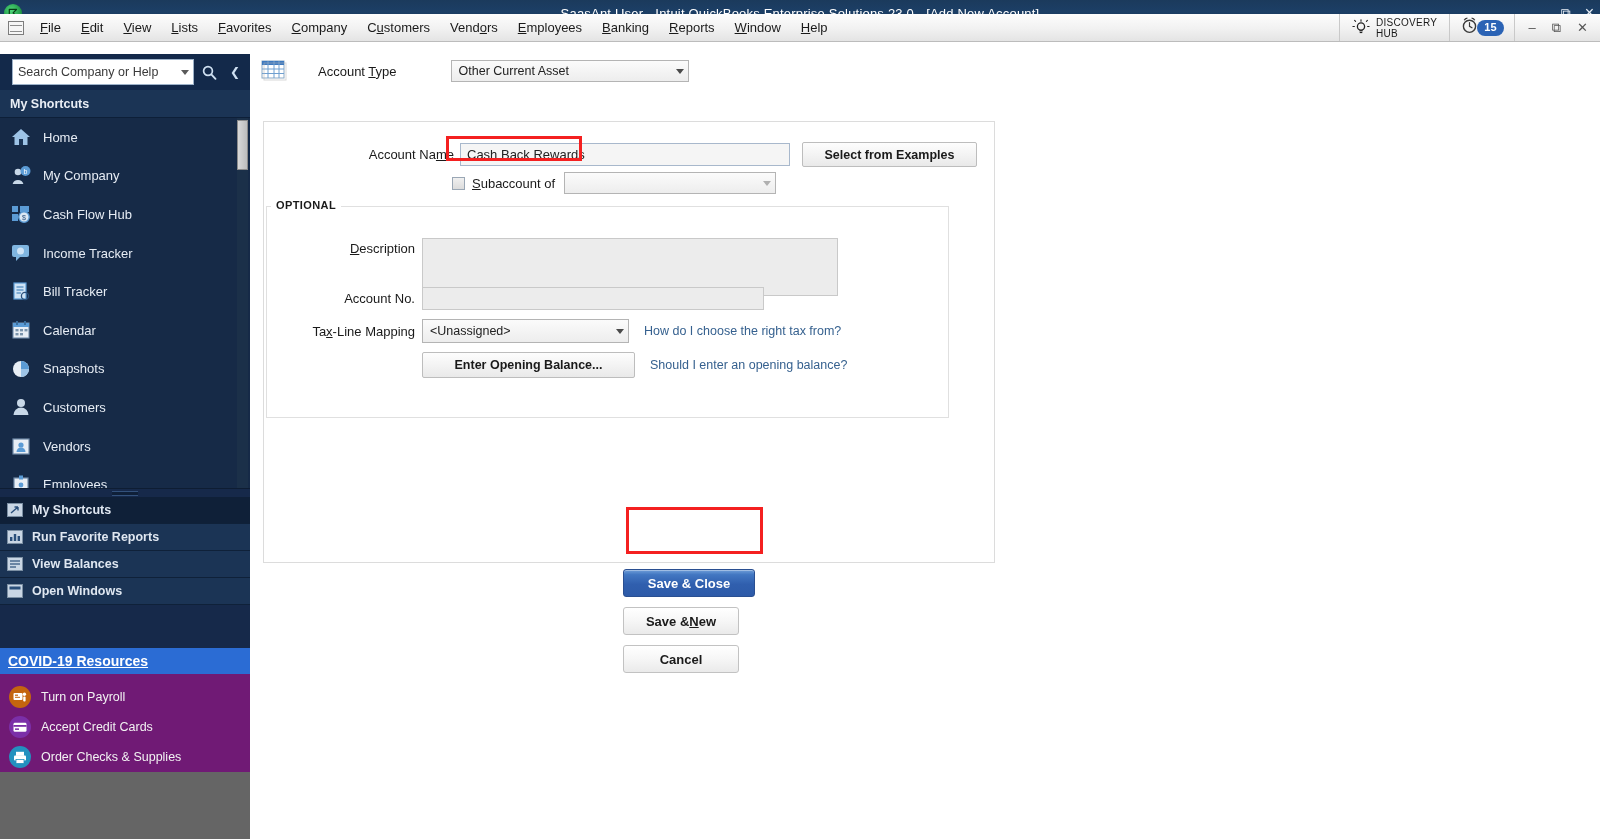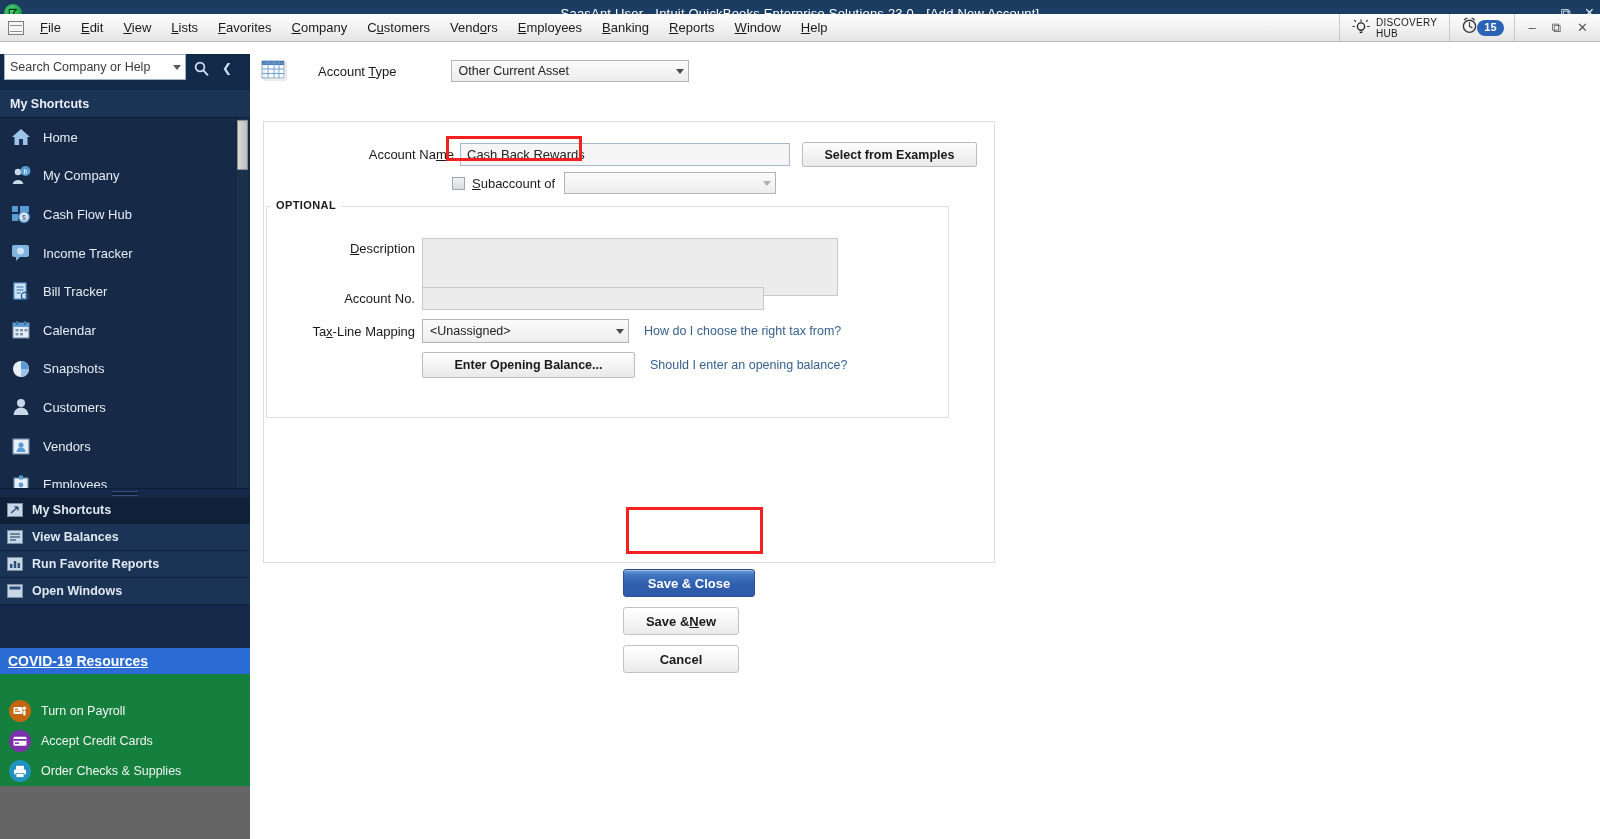--- a/index.html
+++ b/index.html
@@ -82,22 +82,22 @@
     height: 27px; border-left: 1px solid #c9c9c9; color: #555;
   }
   .win-ctrls span { font-size: 13px; line-height: 1; cursor: default; }
 
   
   .sidebar {
     position: absolute; left: 0; top: 54px; width: 250px; height: 785px;
     background: #656565;
   }
   .search-row {
-    height: 36px; background: #13294a; display: flex; align-items: flex-start;
-    padding: 0 0 0 4px;
+    height: 36px; background: #13294a; display: flex; align-items: center;
+    padding: 0 0 0 12px;
   }
   .search-box {
     width: 182px; height: 26px; background: #fff; border: 1px solid #9db2c9;
     display: flex; align-items: center; padding: 0 4px 0 5px;
   }
   .search-box .ph { font-size: 12.5px; color: #3a3a3a; flex: 1; white-space: nowrap; }
   .search-box .caret {
     width: 0; height: 0; border-left: 4px solid transparent;
     border-right: 4px solid transparent; border-top: 5px solid #5a5a5a;
   }
@@ -148,21 +148,21 @@
   .panel-row.plain { background: #1b3455; }
   .pico { width: 16px; height: 14px; flex: 0 0 auto; position: relative; }
   .gap-dark { background: #16294a; height: 43px; }
   .covid-bar {
     height: 26px; background: #2b6cd4; display: flex; align-items: center;
     padding-left: 8px;
   }
   .covid-bar span {
     color: #ffffff; font-size: 14px; font-weight: bold; text-decoration: underline;
   }
-  .promo-wrap { background: #15803d; padding-top: 22px; }
+  .promo-wrap { background: #701a75; padding-top: 8px; }
   .promo-row {
     display: flex; align-items: center; height: 30px; gap: 10px; padding-left: 9px;
     color: #f2f2f2; font-size: 12.5px;
   }
   .promo-ico {
     width: 22px; height: 22px; border-radius: 50%; flex: 0 0 auto;
     display: flex; align-items: center; justify-content: center;
   }
 
   
@@ -473,41 +473,41 @@
             <rect x="0.5" y="0.5" width="15" height="13" fill="#c9d6e4" stroke="#7b8fa3"></rect>
             <path d="M4 10 L11 4 M11 4 L7.5 4 M11 4 L11 7.5" stroke="#2a4f7a" stroke-width="1.4" fill="none"></path>
           </svg>
       </span>
       <span>My Shortcuts</span>
     </div>
     <div class="panel-row plain">
       <span class="pico">
         <svg width="16" height="14" viewBox="0 0 16 14">
             <rect x="0.5" y="0.5" width="15" height="13" fill="#c9d6e4" stroke="#7b8fa3"></rect>
+            <g fill="#2a4f7a">
+              <rect x="3" y="7" width="2.4" height="4"></rect>
+              <rect x="6.8" y="4" width="2.4" height="7"></rect>
+              <rect x="10.6" y="6" width="2.4" height="5"></rect>
+            </g>
+          </svg>
+      </span>
+      <span>Run Favorite Reports</span>
+    </div>
+    <div class="panel-row plain">
+      <span class="pico">
+        <svg width="16" height="14" viewBox="0 0 16 14">
+            <rect x="0.5" y="0.5" width="15" height="13" fill="#c9d6e4" stroke="#7b8fa3"></rect>
             <g stroke="#2a4f7a" stroke-width="1.2">
               <line x1="3" y1="4" x2="13" y2="4"></line>
               <line x1="3" y1="7" x2="13" y2="7"></line>
               <line x1="3" y1="10" x2="9" y2="10"></line>
             </g>
           </svg>
       </span>
       <span>View Balances</span>
-    </div>
-    <div class="panel-row plain">
-      <span class="pico">
-        <svg width="16" height="14" viewBox="0 0 16 14">
-            <rect x="0.5" y="0.5" width="15" height="13" fill="#c9d6e4" stroke="#7b8fa3"></rect>
-            <g fill="#2a4f7a">
-              <rect x="3" y="7" width="2.4" height="4"></rect>
-              <rect x="6.8" y="4" width="2.4" height="7"></rect>
-              <rect x="10.6" y="6" width="2.4" height="5"></rect>
-            </g>
-          </svg>
-      </span>
-      <span>Run Favorite Reports</span>
     </div>
     <div class="panel-row plain">
       <span class="pico">
         <svg width="16" height="14" viewBox="0 0 16 14">
             <rect x="0.5" y="0.5" width="15" height="13" fill="#c9d6e4" stroke="#7b8fa3"></rect>
             <rect x="2.5" y="2.5" width="11" height="3" fill="#2a4f7a"></rect>
           </svg>
       </span>
       <span>Open Windows</span>
     </div>

